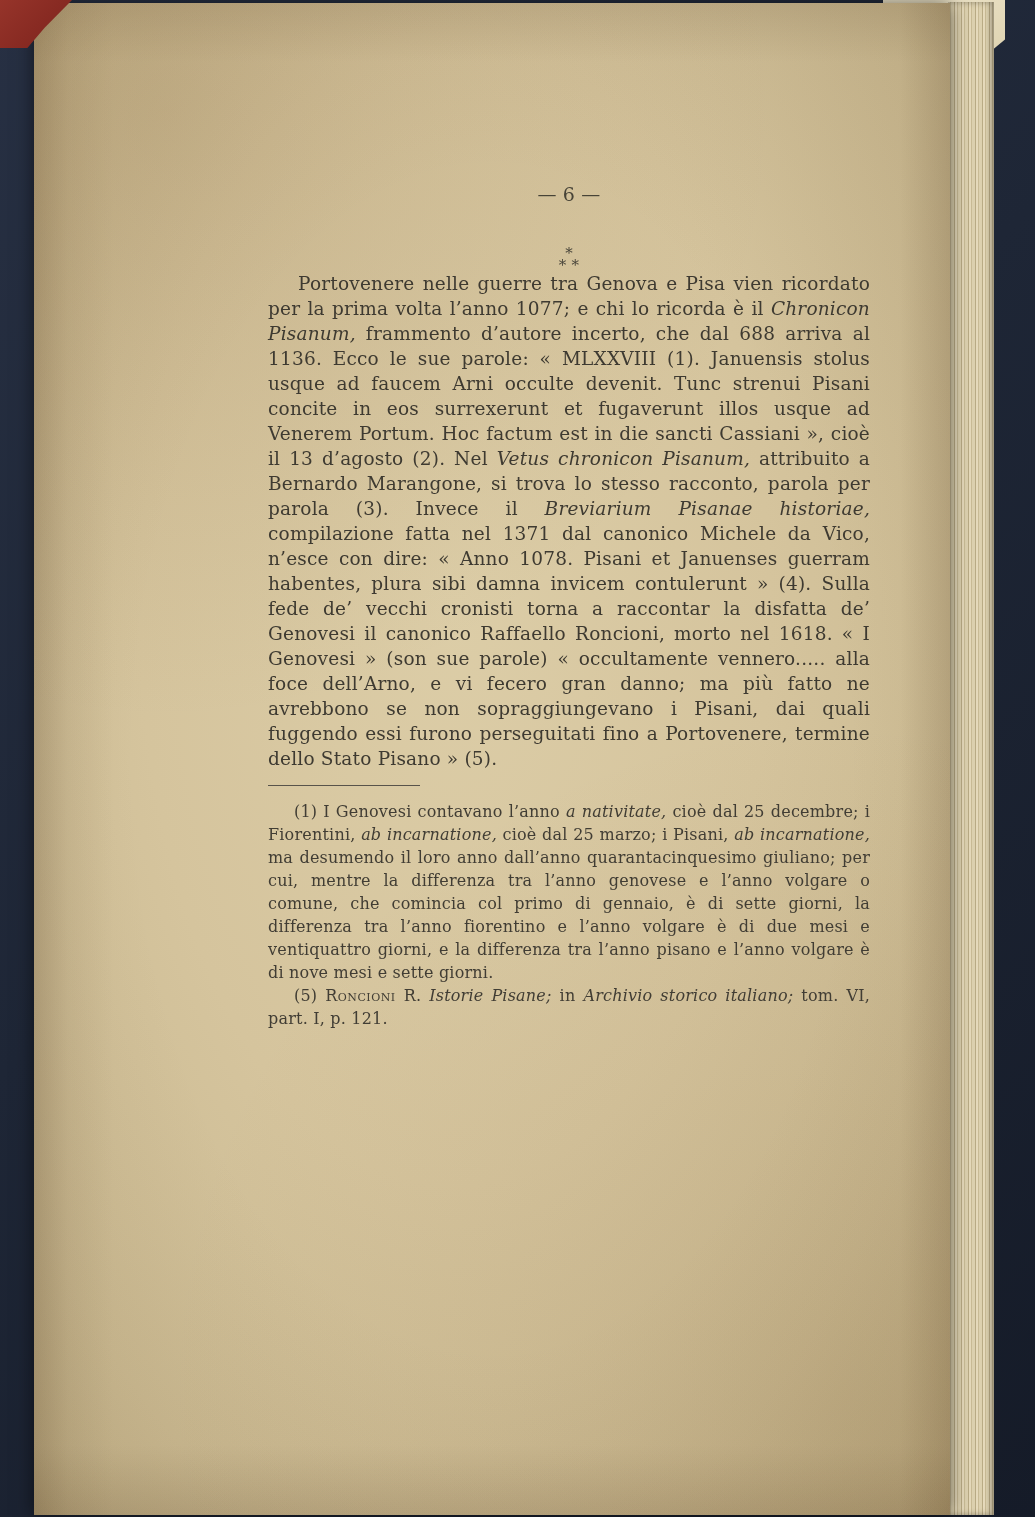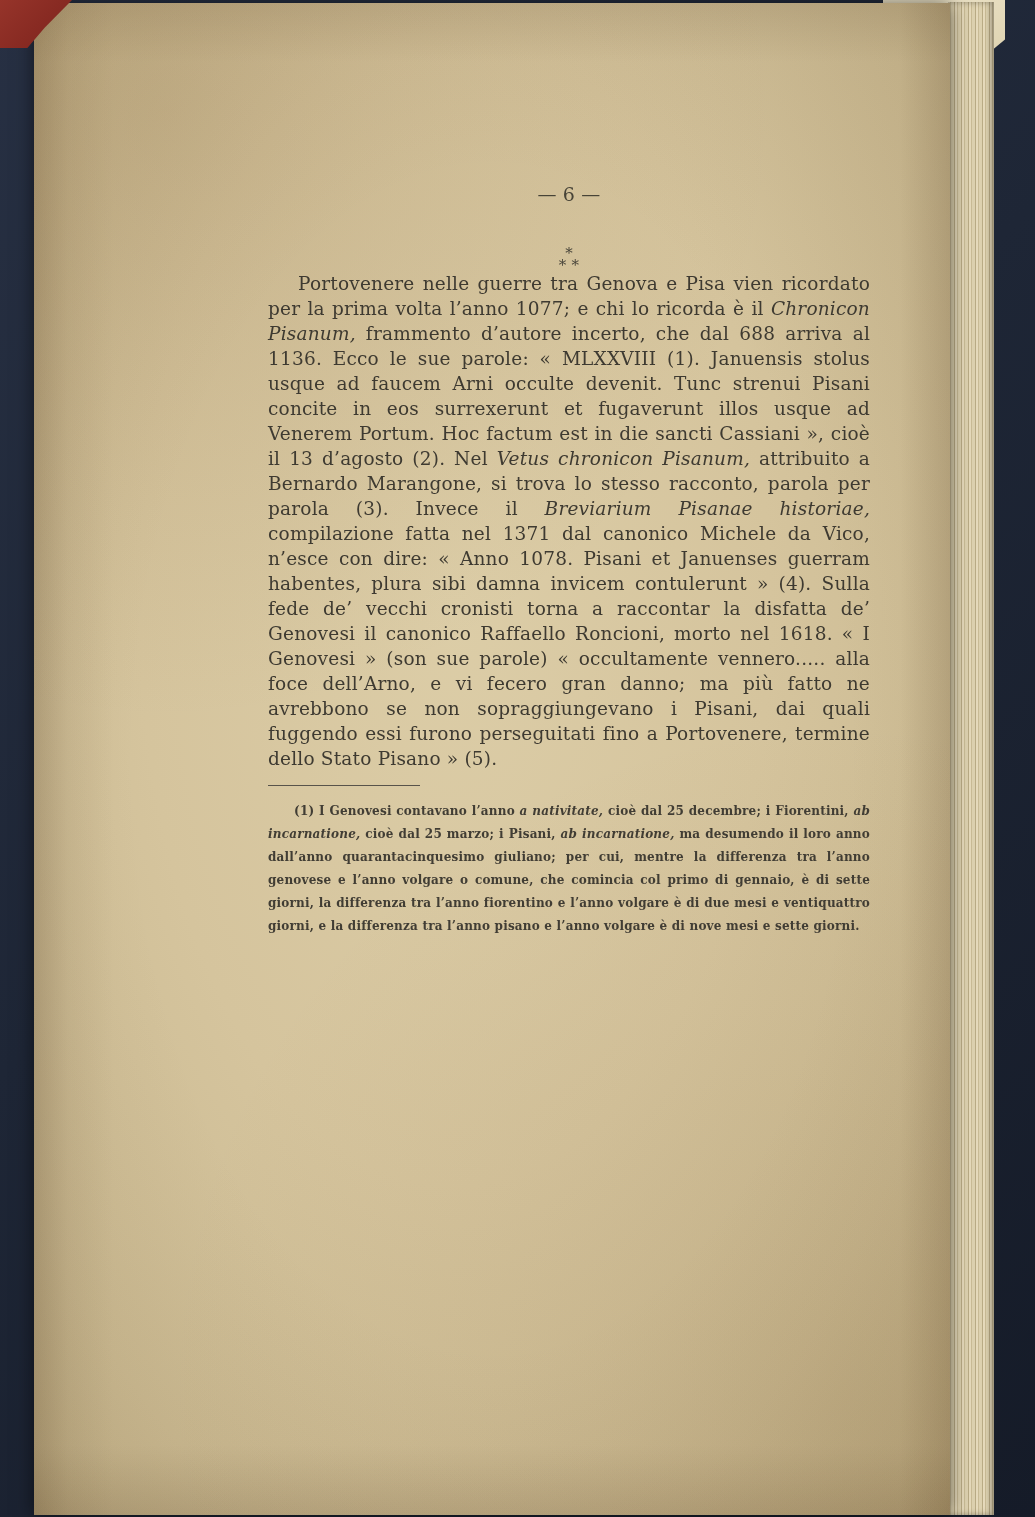--- a/index.html
+++ b/index.html
@@ -75,23 +75,22 @@
   .body-paragraph {
     font-size:18.5px; line-height:25px;
     text-align:justify; text-indent:30px;
   }
   .body-paragraph + .body-paragraph { margin-top:0; }
   .footnote-rule {
     margin-top:14px; width:152px; border-top:1.5px solid #58534a; height:0;
   }
   .footnotes { margin-top:14px; }
   .footnote {
-    font-size:12px; line-height:23px; text-align:justify; text-indent:26px;
+    font-size:16px; line-height:23px; text-align:justify; text-indent:26px;
     color:#413d34;
-    font-weight:bold;
   }
   .it { font-style: italic; }
   .sc { font-variant: small-caps; letter-spacing:0.5px; }
 </style>
 </head>
 <body>
 
 <div class="scene">
 
   <div class="under-page-corner"></div>
@@ -106,20 +105,21 @@
         <div>*</div>
         <div>* *</div>
       </div>
 
       <p class="body-paragraph"><span>Portovenere nelle guerre tra Genova e Pisa vien ricordato per la prima volta l’anno 1077; e chi lo ricorda è il </span><span class="it">Chronicon Pisanum,</span><span> frammento d’autore incerto, che dal 688 arriva al 1136. Ecco le sue parole: « MLXXVIII (1). Januensis stolus usque ad faucem Arni occulte devenit. Tunc strenui Pisani concite in eos surrexerunt et fugaverunt illos usque ad Venerem Portum. Hoc factum est in die sancti Cassiani », cioè il 13 d’agosto (2). Nel </span><span class="it">Vetus chronicon Pisanum,</span><span> attribuito a Bernardo Marangone, si trova lo stesso racconto, parola per parola (3). Invece il </span><span class="it">Breviarium Pisanae historiae,</span><span> compilazione fatta nel 1371 dal canonico Michele da Vico, n’esce con dire: « Anno 1078. Pisani et Januenses guerram habentes, plura sibi damna invicem contulerunt » (4). Sulla fede de’ vecchi cronisti torna a raccontar la disfatta de’ Genovesi il canonico Raffaello Roncioni, morto nel 1618. « I Genovesi » (son sue parole) « occultamente vennero..... alla foce dell’Arno, e vi fecero gran danno; ma più fatto ne avrebbono se non sopraggiungevano i Pisani, dai quali fuggendo essi furono perseguitati fino a Portovenere, termine dello Stato Pisano » (5).</span></p>
 
       <div class="footnote-rule"></div>
 
       <div class="footnotes">
         <p class="footnote"><span>(1) I Genovesi contavano l’anno </span><span class="it">a nativitate,</span><span> cioè dal 25 decembre; i Fiorentini, </span><span class="it">ab incarnatione,</span><span> cioè dal 25 marzo; i Pisani, </span><span class="it">ab incarnatione,</span><span> ma desumendo il loro anno dall’anno quarantacinquesimo giuliano; per cui, mentre la differenza tra l’anno genovese e l’anno volgare o comune, che comincia col primo di gennaio, è di sette giorni, la differenza tra l’anno fiorentino e l’anno volgare è di due mesi e ventiquattro giorni, e la differenza tra l’anno pisano e l’anno volgare è di nove mesi e sette giorni.</span></p>
+        <p class="footnote"><span>(5) </span><span class="sc">Roncioni</span><span> R. </span><span class="it">Istorie Pisane;</span><span> in </span><span class="it">Archivio storico italiano;</span><span> tom. VI, part. I, p. 121.</span></p>
       </div>
 
     </div>
   </div>
 
   <div class="red-corner"></div>
 
 </div>
 
 </body></html>

